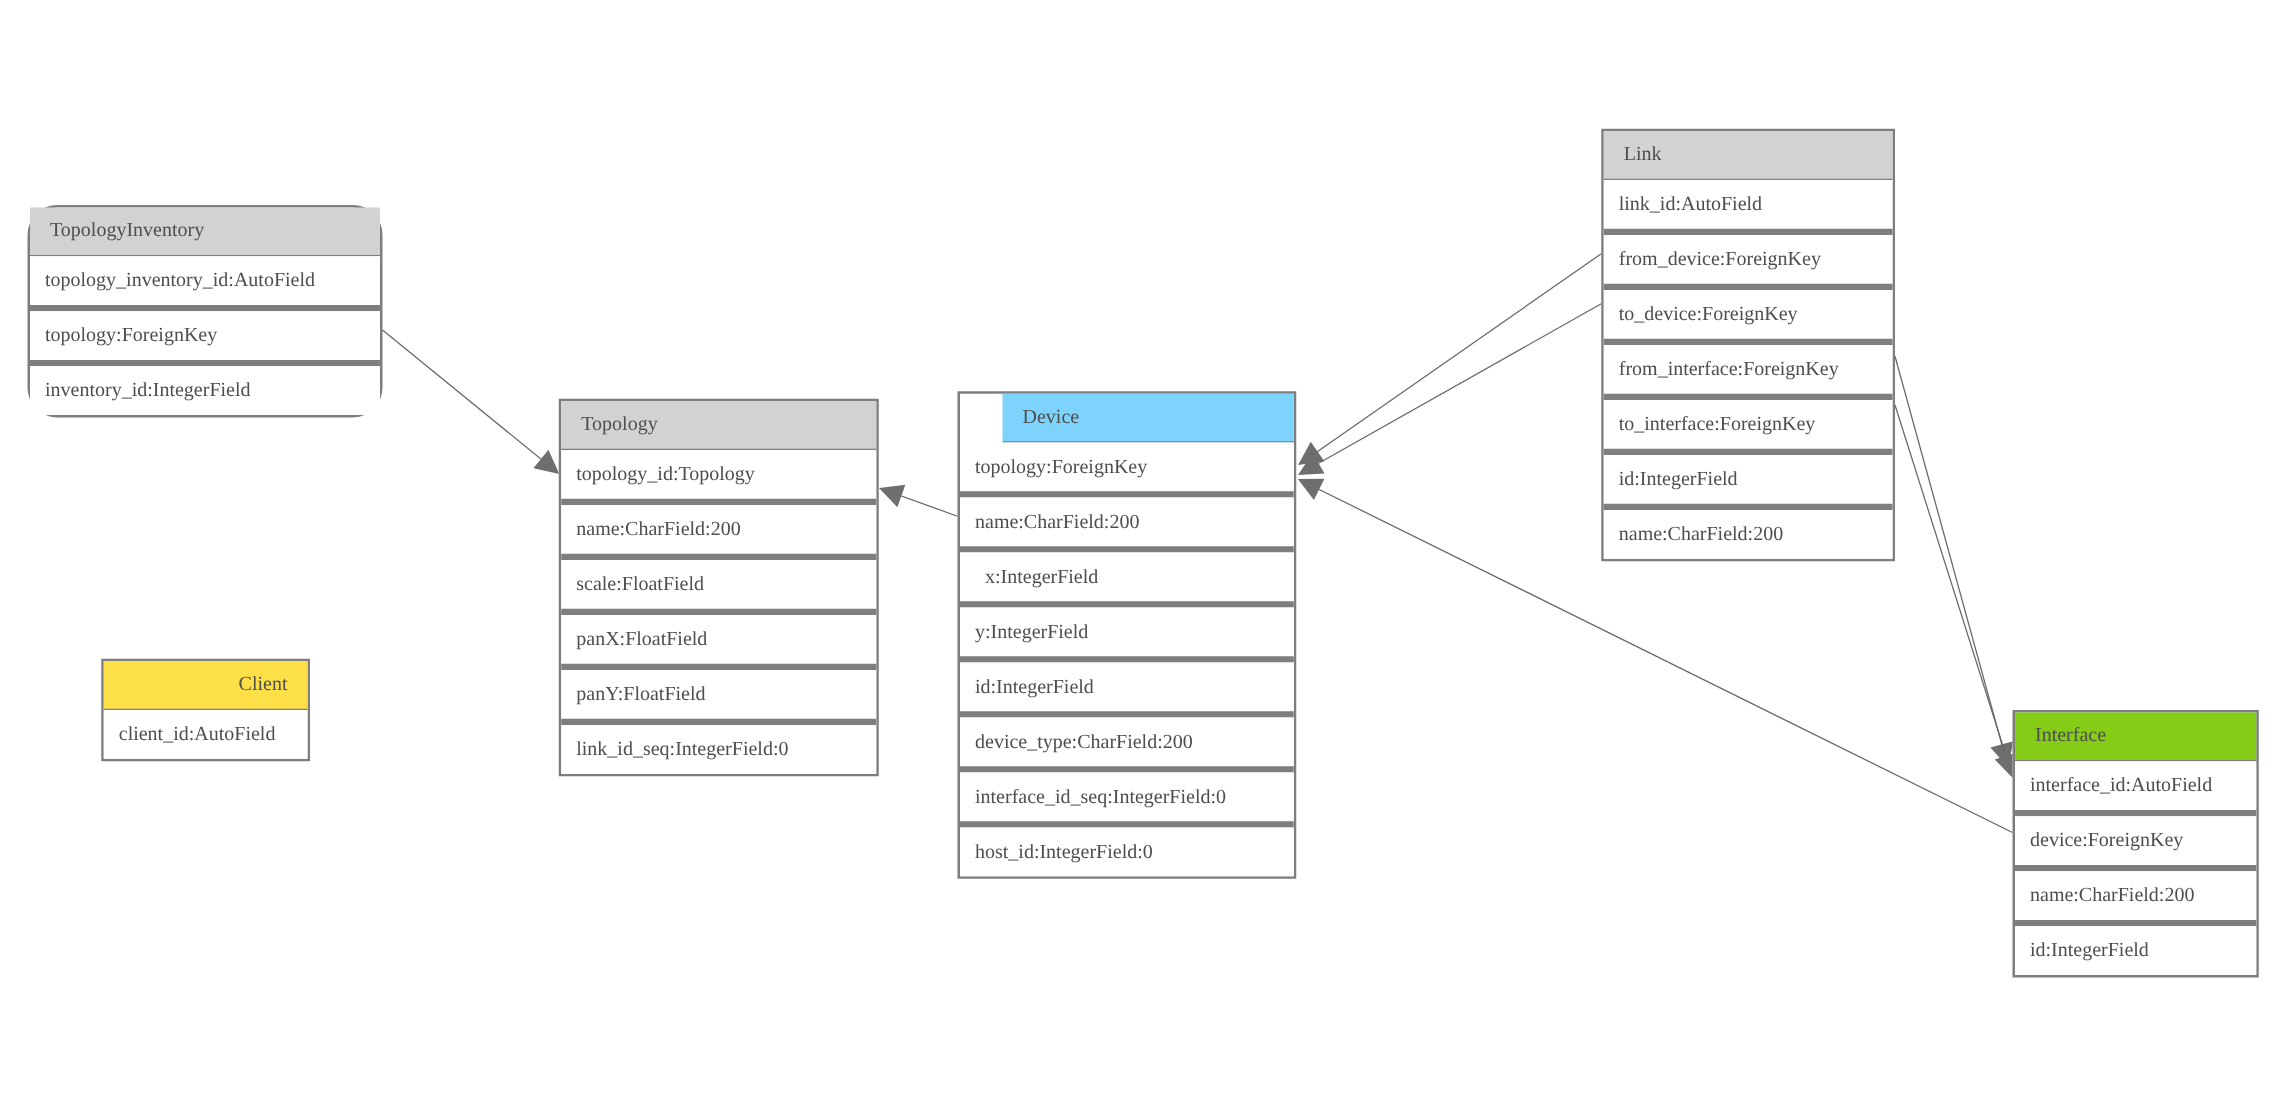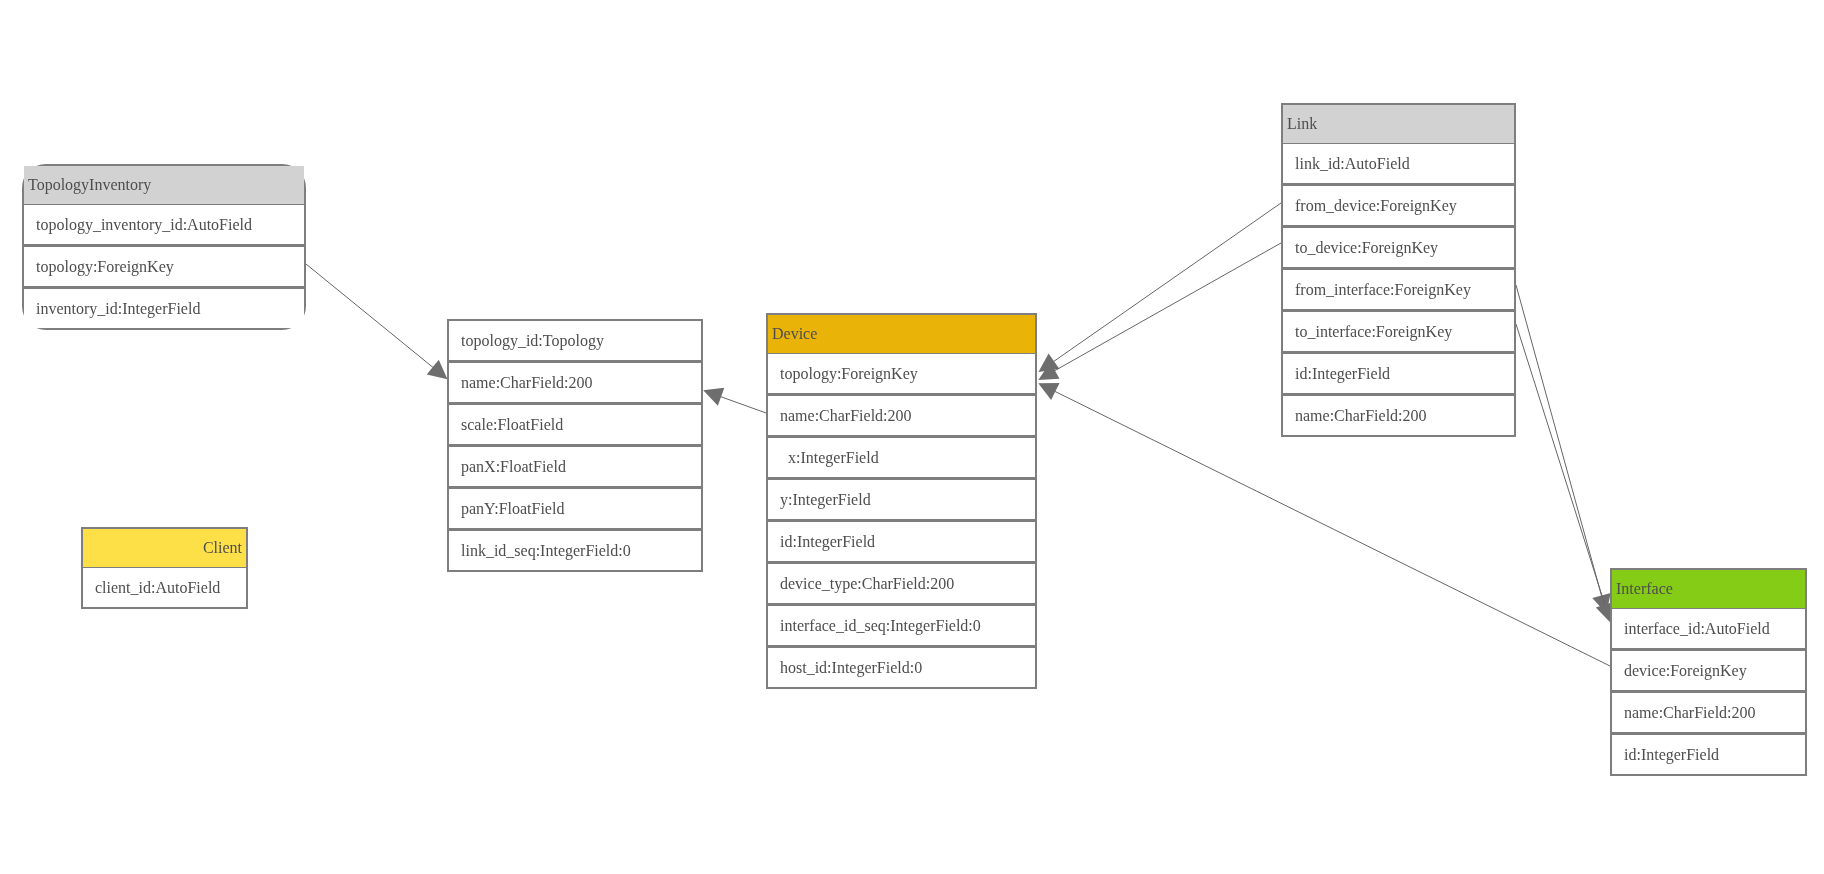--- a/index.html
+++ b/index.html
@@ -26,31 +26,31 @@
     position: absolute;
     box-sizing: border-box;
     border: 2px solid #7e7e7e;
     background: #ffffff;
     color: #4e4e4e;
     font-size: 16px;
   }
   .entity-header {
     height: 38px;
     line-height: 38px;
-    padding: 0 4px;
+    padding: 0 16px;
     background: #d2d2d2;
     border-bottom: 1px solid #7e7e7e;
     white-space: nowrap;
     overflow: hidden;
   }
   .entity-row {
     height: 39px;
     line-height: 39px;
     padding: 0 12px;
-    border-bottom: 3px solid #c4b5fd;
+    border-bottom: 5px solid #c4b5fd;
     background: #ffffff;
     white-space: nowrap;
     overflow: hidden;
   }
   .entity-row:last-child {
     border-bottom: none;
   }
 </style>
 </head>
 <body>
@@ -73,33 +73,34 @@
       </g>
   </svg>
   <div id="entities">
       <div class="entity" style="left: 22px; top: 164px; width: 284px; border-color: rgb(126, 126, 126); color: rgb(78, 78, 78); border-radius: 24px;">
         <div class="entity-header" style="background: rgb(210, 210, 210); border-bottom-color: rgb(126, 126, 126);">TopologyInventory</div>
         <div class="entity-row" style="border-bottom-color: rgb(126, 126, 126);">topology_inventory_id:AutoField</div>
         <div class="entity-row" style="border-bottom-color: rgb(126, 126, 126);">topology:ForeignKey</div>
         <div class="entity-row" style="border-bottom-color: rgb(126, 126, 126);">inventory_id:IntegerField</div>
       </div>
       <div class="entity" style="left: 447px; top: 319px; width: 256px; border-color: rgb(126, 126, 126); color: rgb(78, 78, 78);">
+        <div class="entity-header" style="background: rgb(210, 210, 210); border-bottom-color: rgb(126, 126, 126);">Topology</div>
         <div class="entity-row" style="border-bottom-color: rgb(126, 126, 126);">topology_id:Topology</div>
         <div class="entity-row" style="border-bottom-color: rgb(126, 126, 126);">name:CharField:200</div>
         <div class="entity-row" style="border-bottom-color: rgb(126, 126, 126);">scale:FloatField</div>
         <div class="entity-row" style="border-bottom-color: rgb(126, 126, 126);">panX:FloatField</div>
         <div class="entity-row" style="border-bottom-color: rgb(126, 126, 126);">panY:FloatField</div>
         <div class="entity-row" style="border-bottom-color: rgb(126, 126, 126);">link_id_seq:IntegerField:0</div>
       </div>
       <div class="entity" style="left: 81px; top: 527px; width: 167px; border-color: rgb(126, 126, 126); color: rgb(78, 78, 78);">
         <div class="entity-header" style="background: #fde047; border-bottom-color: rgb(126, 126, 126); text-align: right;">Client</div>
         <div class="entity-row" style="border-bottom-color: rgb(126, 126, 126);">client_id:AutoField</div>
       </div>
       <div class="entity" style="left: 766px; top: 313px; width: 271px; border-color: rgb(126, 126, 126); color: rgb(78, 78, 78);">
-        <div class="entity-header" style="background: #eab308; border-bottom-color: rgb(126, 126, 126);">Device</div>
+        <div class="entity-header" style="background: #7dd3fc; border-bottom-color: rgb(126, 126, 126); margin-left: 34px;">Device</div>
         <div class="entity-row" style="border-bottom-color: rgb(126, 126, 126);">topology:ForeignKey</div>
         <div class="entity-row" style="border-bottom-color: rgb(126, 126, 126);">name:CharField:200</div>
         <div class="entity-row" style="border-bottom-color: rgb(126, 126, 126); padding-left: 20px;">x:IntegerField</div>
         <div class="entity-row" style="border-bottom-color: rgb(126, 126, 126);">y:IntegerField</div>
         <div class="entity-row" style="border-bottom-color: rgb(126, 126, 126);">id:IntegerField</div>
         <div class="entity-row" style="border-bottom-color: rgb(126, 126, 126);">device_type:CharField:200</div>
         <div class="entity-row" style="border-bottom-color: rgb(126, 126, 126);">interface_id_seq:IntegerField:0</div>
         <div class="entity-row" style="border-bottom-color: rgb(126, 126, 126);">host_id:IntegerField:0</div>
       </div>
       <div class="entity" style="left: 1281px; top: 103px; width: 235px; border-color: rgb(126, 126, 126); color: rgb(78, 78, 78);">

